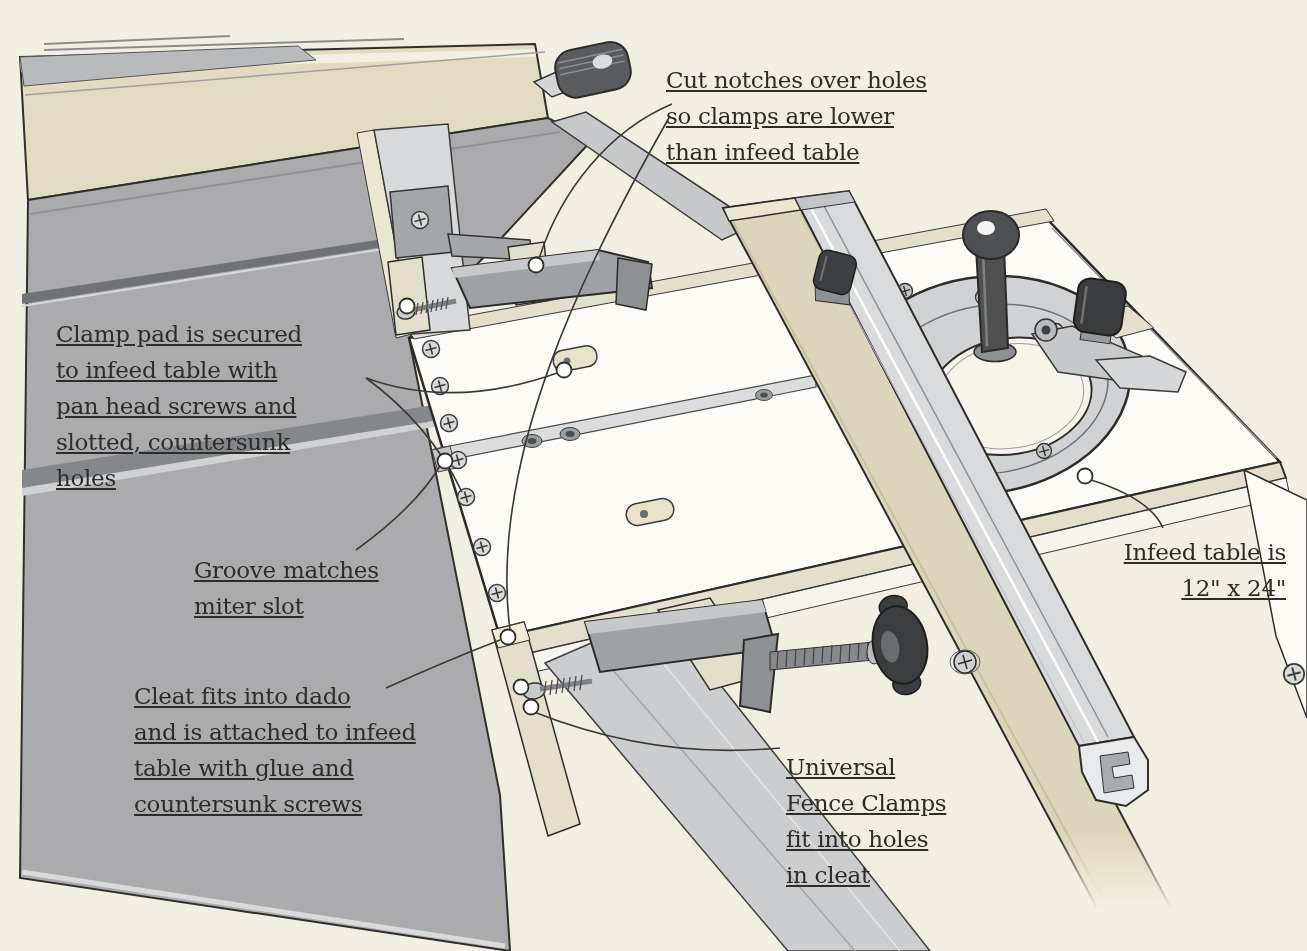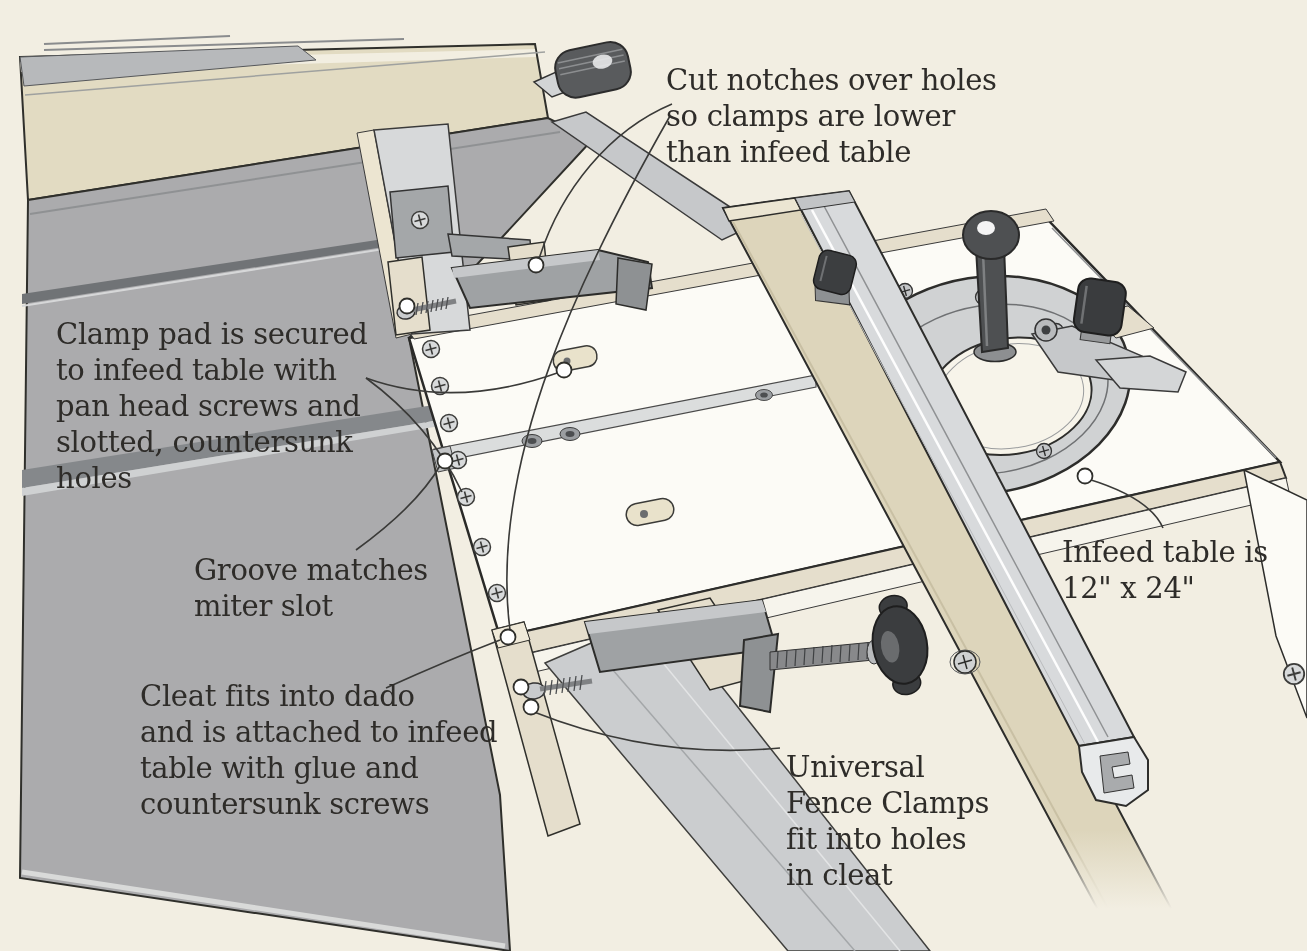--- a/index.html
+++ b/index.html
@@ -3,28 +3,28 @@
 <meta charset="utf-8">
 <style>
   html,body{margin:0;padding:0;background:#f2eee2;}
   .stage{
     position:relative;width:1307px;height:951px;overflow:hidden;
     background:#f2eee2;font-family:"DejaVu Serif","Liberation Serif",serif;
   }
   .stage svg{position:absolute;left:0;top:0;}
   .callout{
     position:absolute;white-space:pre-line;color:#2e2c29;
-    font-size:29px;line-height:36px;letter-spacing:-0.3px;
+    font-size:23px;line-height:36px;letter-spacing:-0.3px;text-decoration:underline;
   }
   #cl-cut{left:666px;top:62px;}
   #cl-pad{left:56px;top:316px;}
   #cl-groove{left:194px;top:552px;}
-  #cl-cleat{left:140px;top:678px;}
+  #cl-cleat{left:134px;top:678px;}
   #cl-univ{left:786px;top:726px;margin-top:23px;}
-  #cl-size{left:1062px;top:534px;width:224px;text-align:left;}
+  #cl-size{left:1062px;top:534px;width:224px;text-align:right;}
 </style>
 </head>
 <body>
 
 <div class="stage">
 
 <svg width="1307" height="951" viewBox="0 0 1307 951">
   <defs>
     <g id="panscrew">
           <circle r="8.5" fill="#d8dadb" stroke="#3c3c3a" stroke-width="1.5"></circle>

